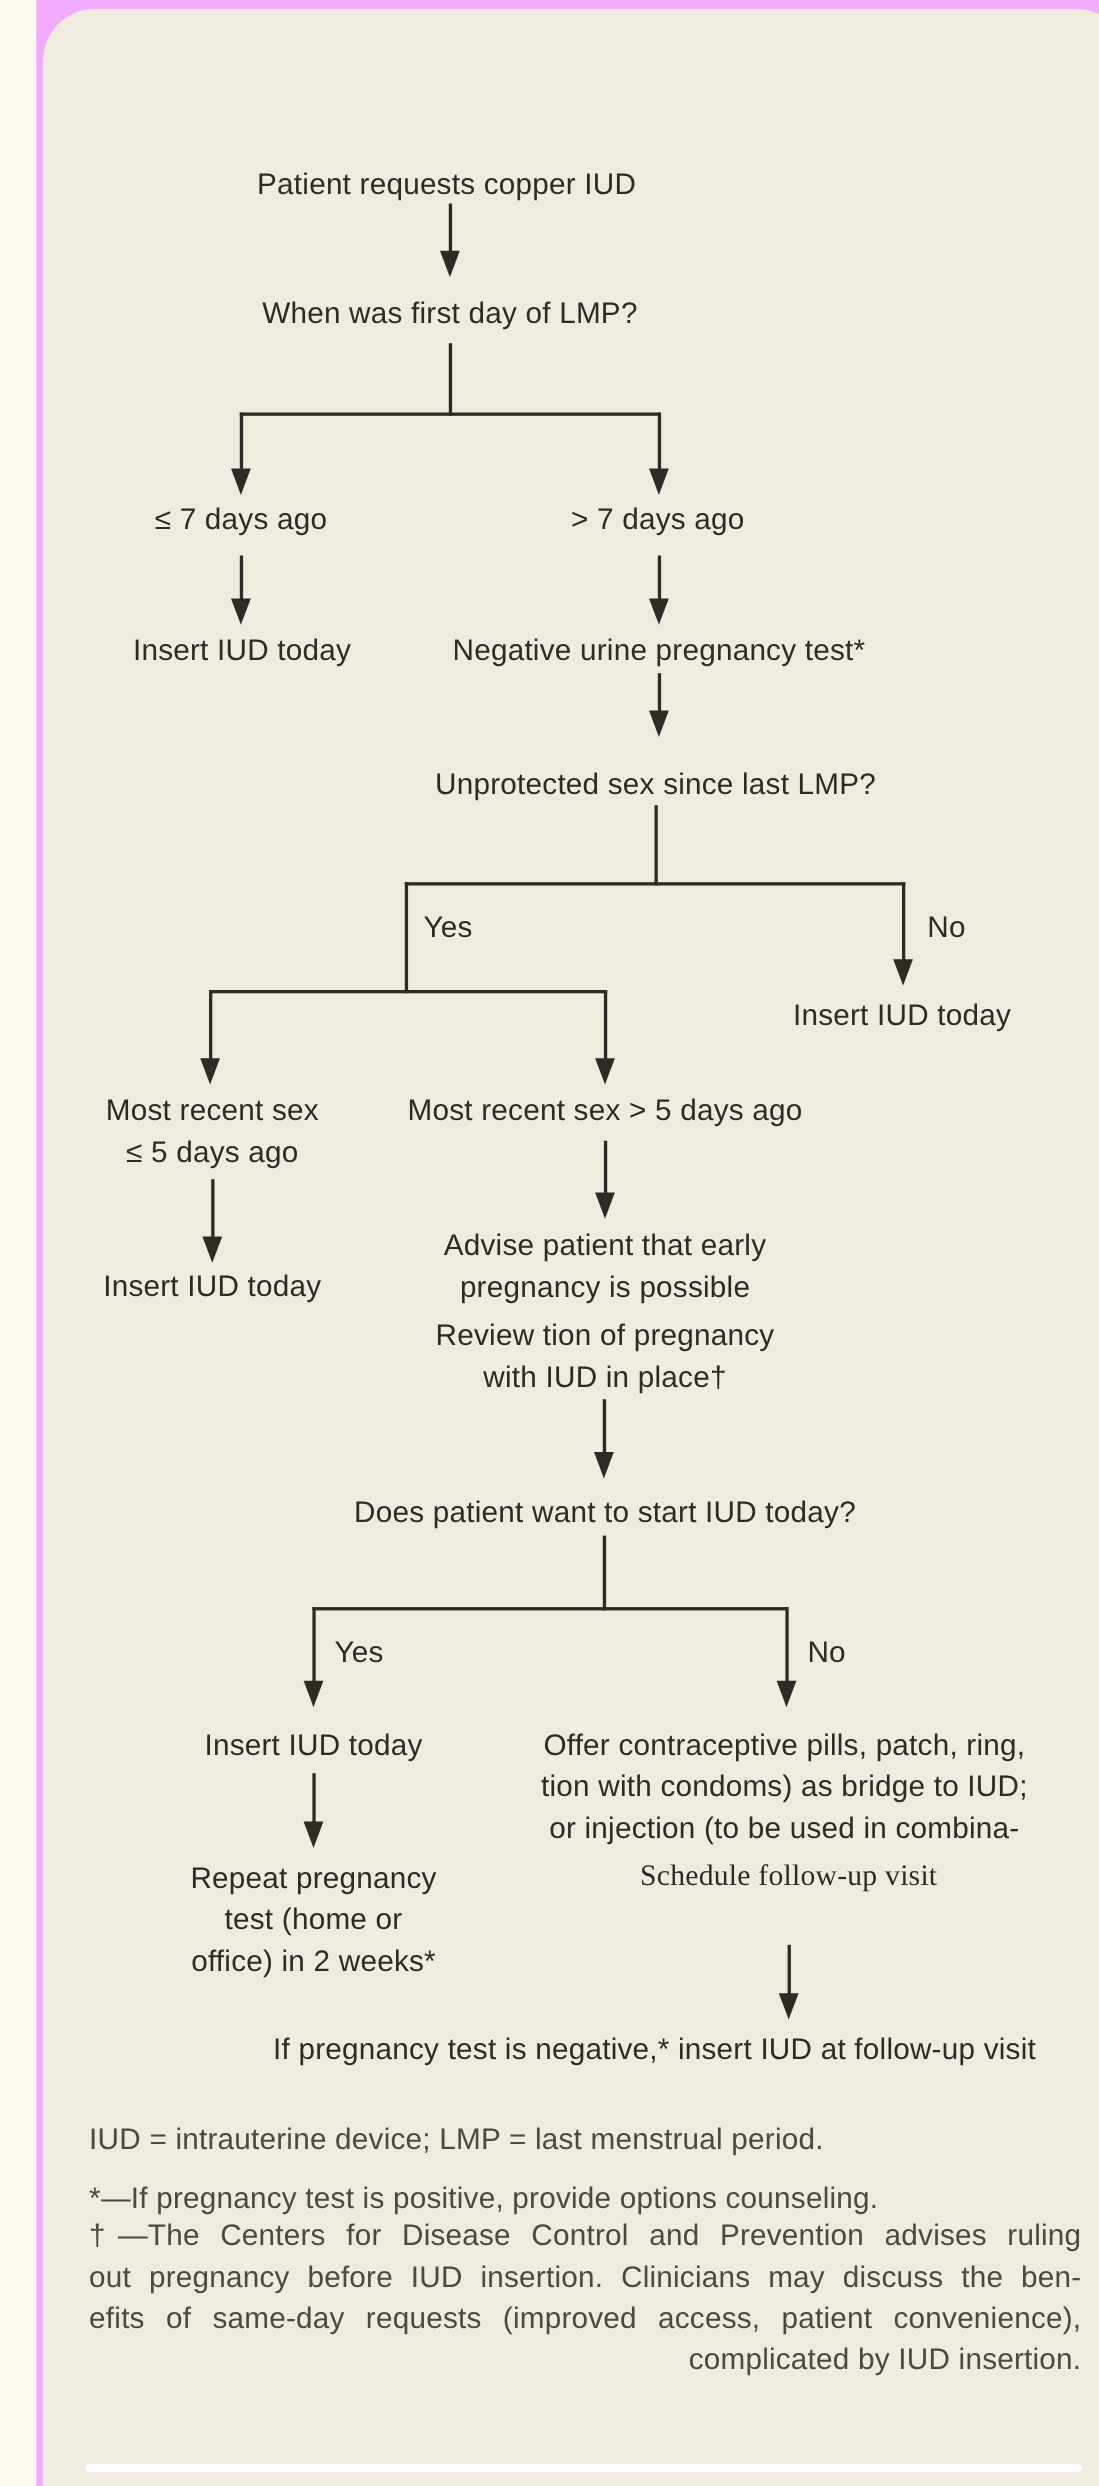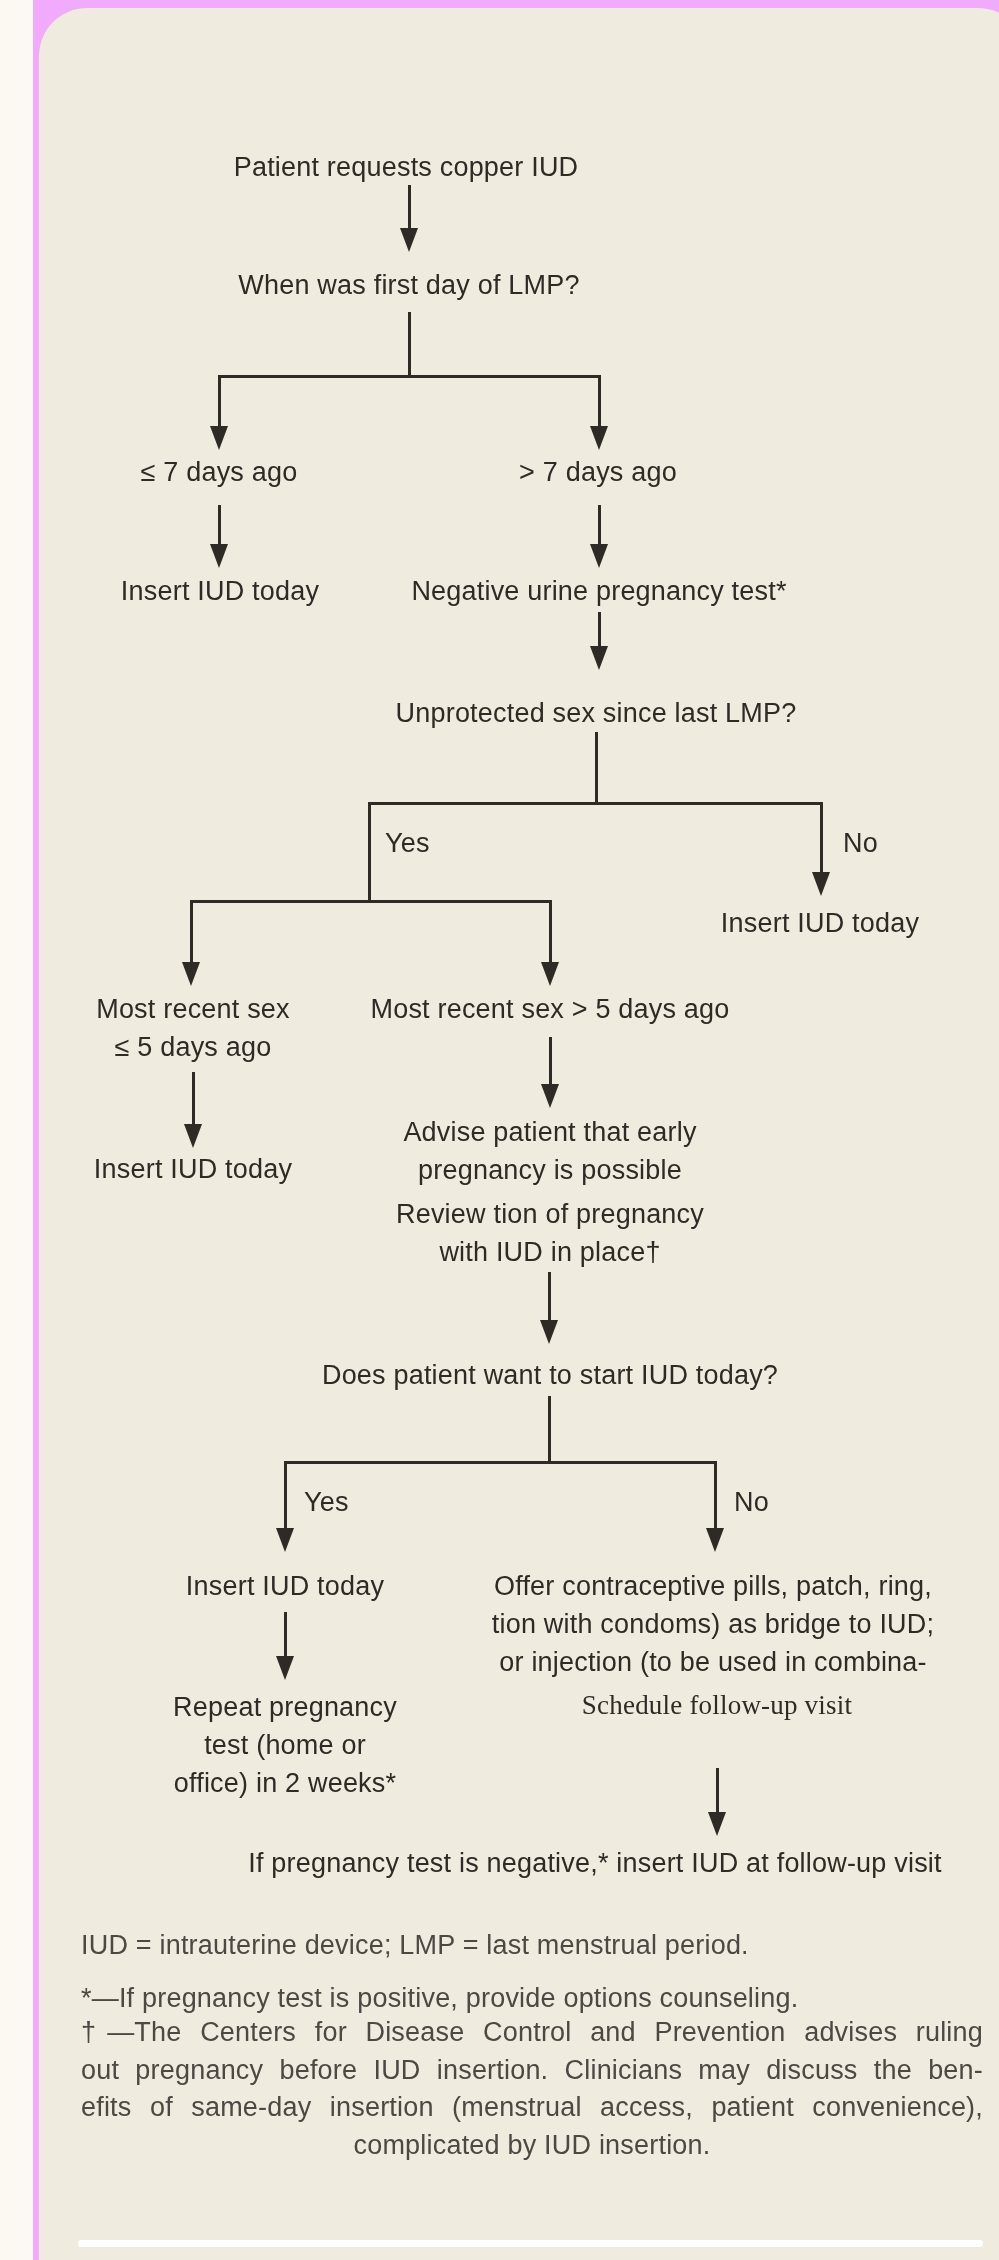--- a/index.html
+++ b/index.html
@@ -24,21 +24,21 @@
     position:absolute; width:0; height:0;
     border-left:9px solid transparent; border-right:9px solid transparent;
     border-top:24px solid #2e2a25;
   }
   .fn {
     position:absolute; color:#4c4843; font-size:27px; line-height:38px;
     white-space:nowrap; letter-spacing:0.2px;
   }
   .jblock { white-space:normal; line-height:37.5px; }
   .jl { width:902px; text-align:justify; text-align-last:justify; }
-  .jl-last { width:902px; text-align:center; }
+  .jl-last { width:902px; text-align:right; }
   .divider { position:absolute; left:45px; top:2240px; width:905px; height:7px; background:#ffffff; border-radius:3px; }
 </style>
 </head>
 <body>
 
 <div class="page">
   <div class="card"></div>
 
   <div class="t ctr" style="left:373px; top:148px;">Patient requests copper IUD</div>
 
@@ -149,18 +149,18 @@
 
   <div class="t ctr" style="left:562px; top:1844px;">If pregnancy test is negative,* insert IUD at follow-up visit</div>
 
   <div class="fn" style="left:48px; top:1926px;">IUD = intrauterine device; LMP = last menstrual period.</div>
 
   <div class="fn" style="left:48px; top:1979px;">*—If pregnancy test is positive, provide options counseling.</div>
 
   <div class="fn jblock" style="left:48px; top:2014px;">
     <div class="jl">†—The Centers for Disease Control and Prevention advises ruling</div>
     <div class="jl">out pregnancy before IUD insertion. Clinicians may discuss the ben-</div>
-    <div class="jl">efits of same-day insertion (menstrual access, patient convenience),</div>
+    <div class="jl">efits of same-day requests (improved access, patient convenience),</div>
     <div class="jl-last">complicated by IUD insertion.</div>
   </div>
 
   <div class="divider"></div>
 </div>
 
 </body></html>

